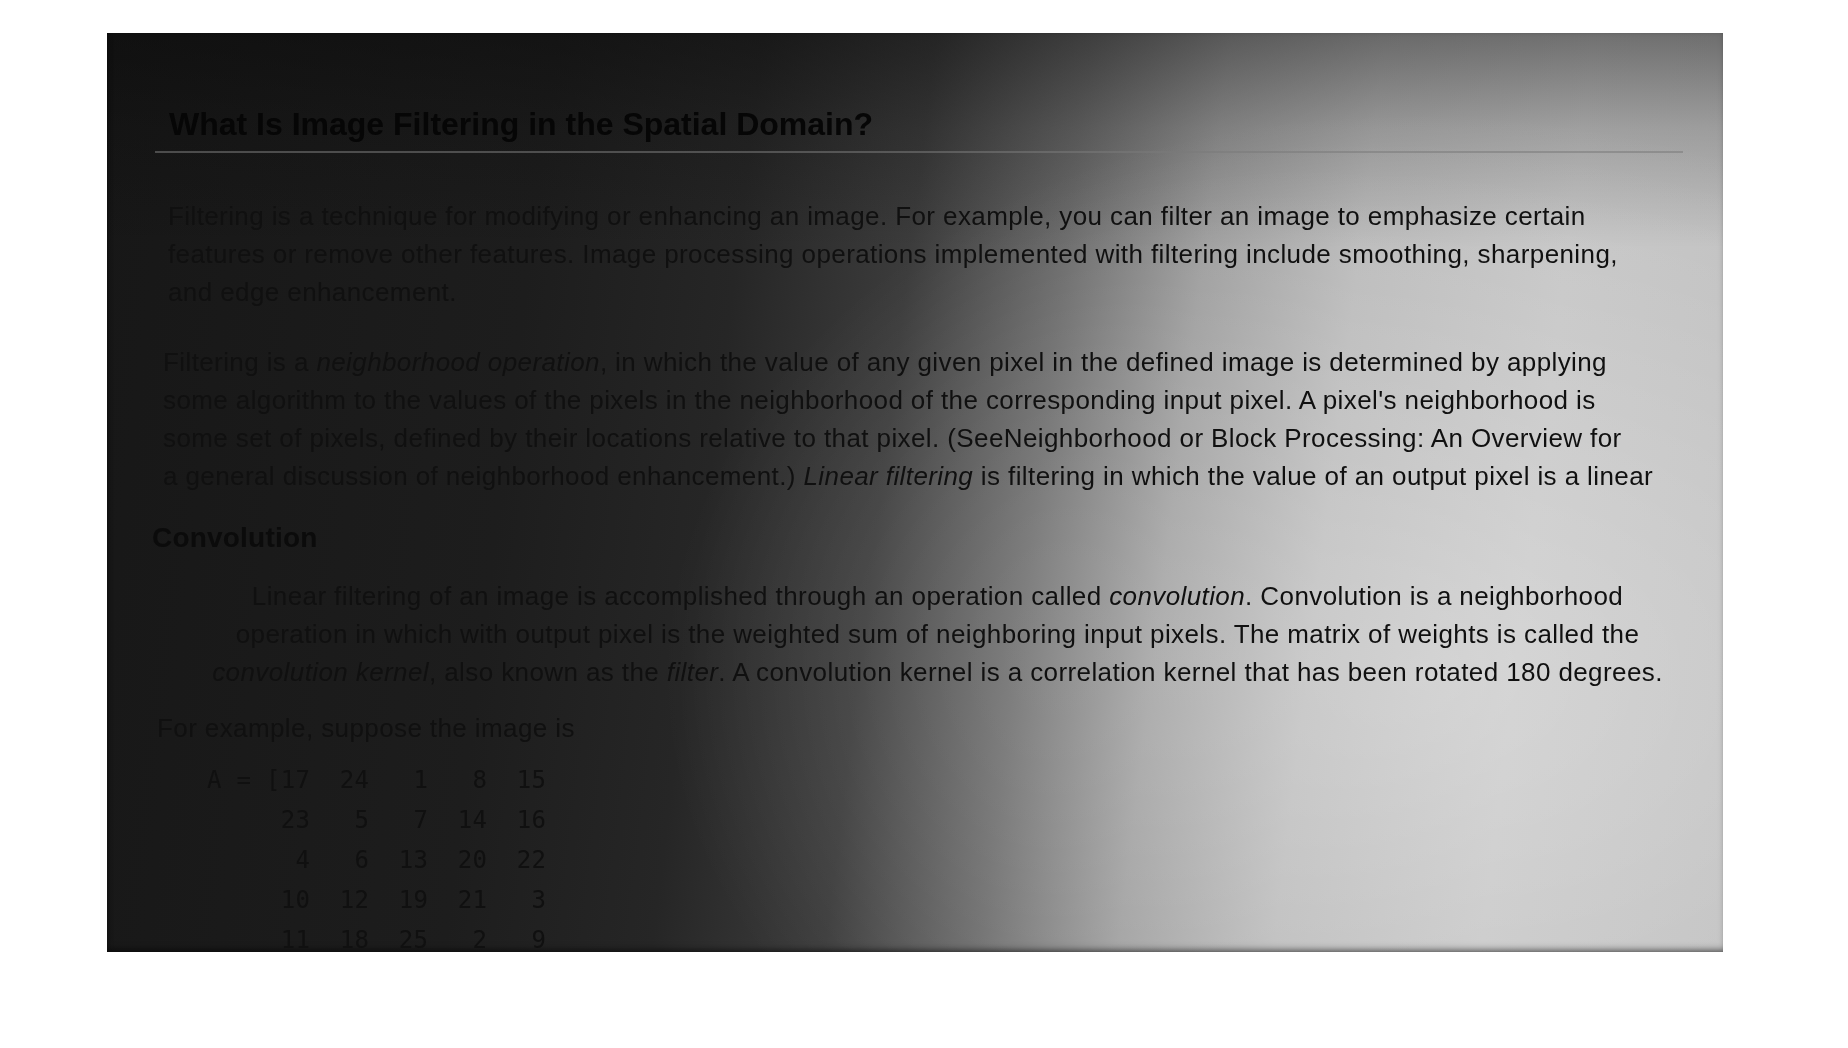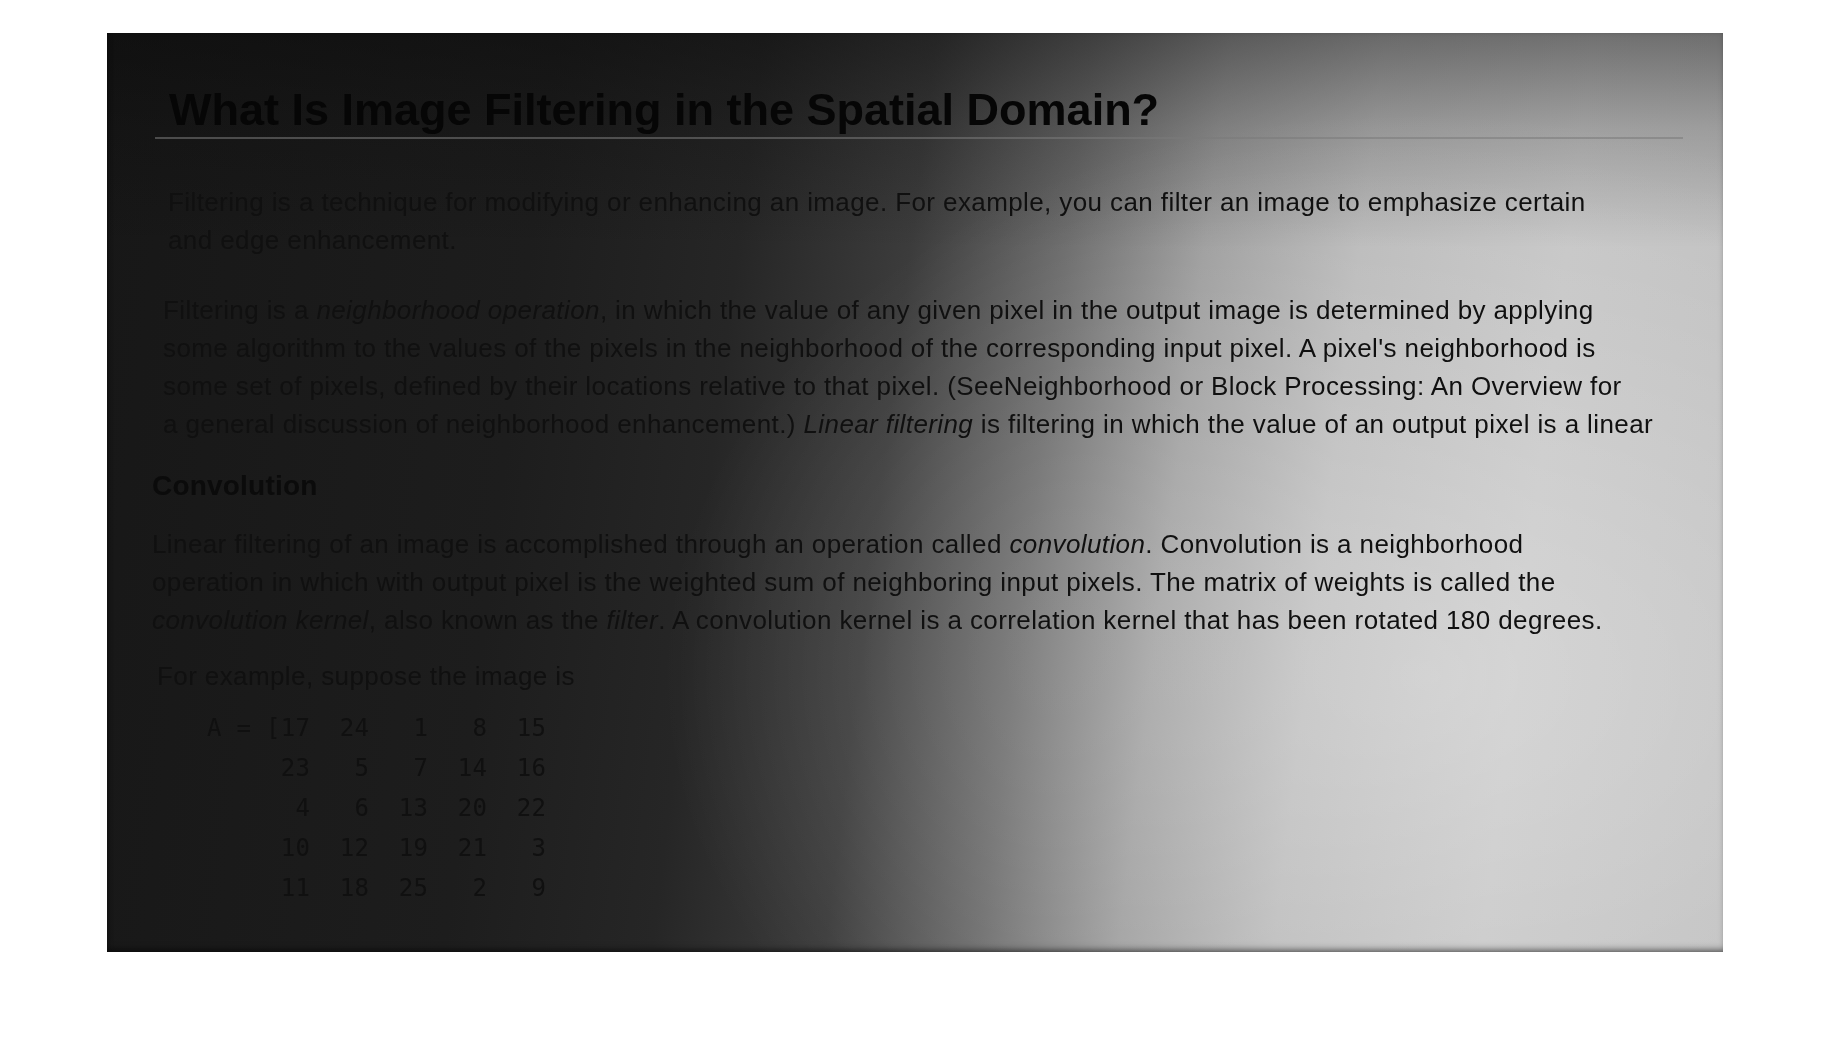--- a/index.html
+++ b/index.html
@@ -32,22 +32,22 @@
     box-shadow: inset 0 -5px 7px -3px rgba(0,0,0,0.55), inset 3px 0 6px -3px rgba(0,0,0,0.4);
     color: #0f0f0f;
   }
   .photo-content {
     position: relative;
     width: 100%;
     height: 100%;
   }
   .blk { margin: 0; }
   .title {
-    margin: 52px 0 0 62px;
-    font-size: 45px;
+    margin: 66px 0 0 62px;
+    font-size: 32px;
     line-height: 50px;
     font-weight: bold;
     color: #060606;
     letter-spacing: 0px;
     white-space: nowrap;
   }
   .rule {
     height: 2px;
     margin: 2px 0 0 48px;
     width: 1528px;
@@ -65,21 +65,21 @@
   .intro-paragraph        { margin: 44px 0 0 61px; }
   .neighborhood-paragraph { margin: 32px 0 0 56px; }
   .heading {
     margin: 26px 0 0 45px;
     font-size: 28px;
     line-height: 34px;
     font-weight: bold;
     color: #0b0b0b;
     letter-spacing: 0.2px;
   }
-  .convolution-paragraph  { margin: 22px 0 0 45px; }
+  .convolution-paragraph  { margin: 22px 0 0 45px; text-align: center; }
   .example-caption        { margin: 18px 0 0 50px; }
   .code {
     margin: 13px 0 0 100px;
     font-family: "DejaVu Sans Mono", monospace;
     font-size: 24px;
     line-height: 40px;
     letter-spacing: 0.3px;
     color: #101010;
     white-space: pre;
   }
@@ -87,24 +87,25 @@
 </head>
 <body>
 
 <div class="stage">
   <div class="photo">
     <div class="photo-content">
         <h1 class="blk title page-title">What Is Image Filtering in the Spatial Domain?</h1>
         <div class="blk rule title-underline"></div>
         <div class="blk paragraph intro-paragraph">
           <div class="line"><span>Filtering is a technique for modifying or enhancing an image. For example, you can filter an image to emphasize certain</span></div>
+          <div class="line"><span>features or remove other features. Image processing operations implemented with filtering include smoothing, sharpening,</span></div>
           <div class="line"><span>and edge enhancement.</span></div>
         </div>
         <div class="blk paragraph neighborhood-paragraph">
-          <div class="line"><span>Filtering is a </span><span class="it">neighborhood operation</span><span>, in which the value of any given pixel in the output image is determined by applying</span></div>
+          <div class="line"><span>Filtering is a </span><span class="it">neighborhood operation</span><span>, in which the value of any given pixel in the defined image is determined by applying</span></div>
           <div class="line"><span>some algorithm to the values of the pixels in the neighborhood of the corresponding input pixel. A pixel's neighborhood is</span></div>
           <div class="line"><span>some set of pixels, defined by their locations relative to that pixel. (SeeNeighborhood or Block Processing: An Overview for</span></div>
           <div class="line"><span>a general discussion of neighborhood enhancement.) </span><span class="it">Linear filtering</span><span> is filtering in which the value of an output pixel is a linear</span></div>
         </div>
         <h2 class="blk heading convolution-heading">Convolution</h2>
         <div class="blk paragraph convolution-paragraph">
           <div class="line"><span>Linear filtering of an image is accomplished through an operation called </span><span class="it">convolution</span><span>. Convolution is a neighborhood</span></div>
           <div class="line"><span>operation in which with output pixel is the weighted sum of neighboring input pixels. The matrix of weights is called the</span></div>
           <div class="line"><span class="it">convolution kernel</span><span>, also known as the </span><span class="it">filter</span><span>. A convolution kernel is a correlation kernel that has been rotated 180 degrees.</span></div>
         </div>

